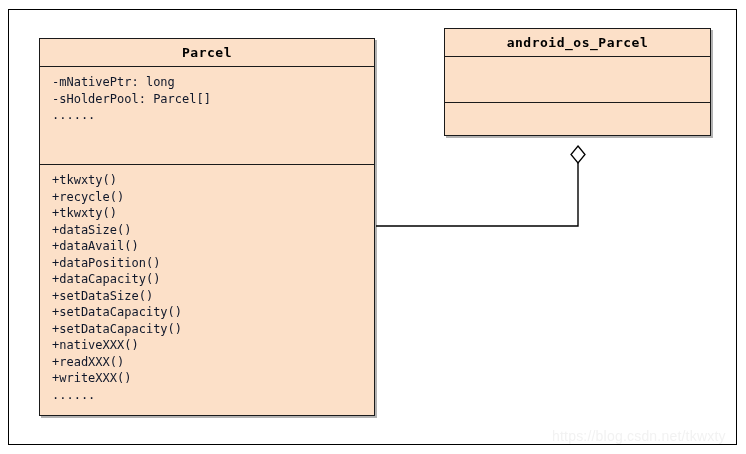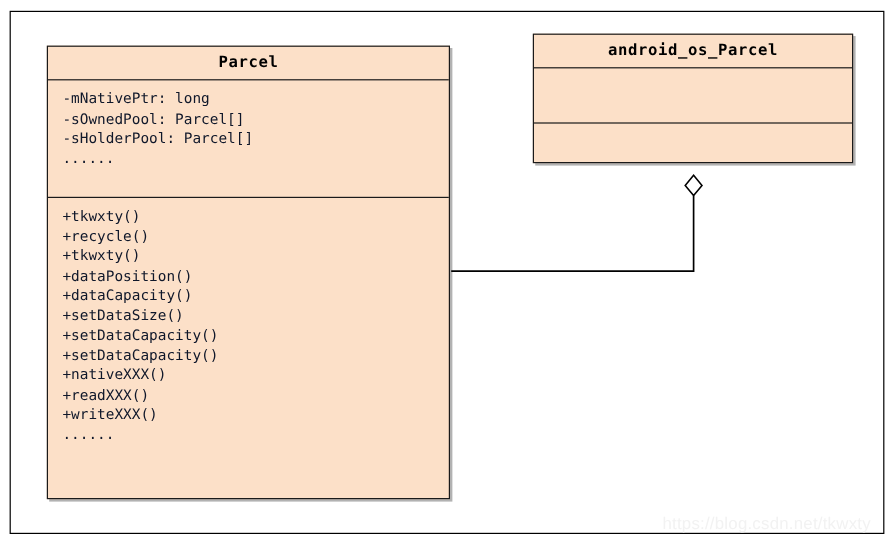--- a/index.html
+++ b/index.html
@@ -120,28 +120,29 @@
 <body>
 
 <div id="canvas">
 
   <div class="page-frame"></div>
 
   <div class="uml-class" id="class-parcel">
     <div class="uml-title">Parcel</div>
     <div class="uml-compartment divided" id="parcel-attributes">
       <div class="uml-line">-mNativePtr: long</div>
-      <div class="uml-line">-sOwnedPool: Parcel[]</div>
       <div class="uml-line">-sHolderPool: Parcel[]</div>
       <div class="uml-line">......</div>
     </div>
     <div class="uml-compartment" id="parcel-methods">
       <div class="uml-line">+tkwxty()</div>
       <div class="uml-line">+recycle()</div>
       <div class="uml-line">+tkwxty()</div>
+      <div class="uml-line">+dataSize()</div>
+      <div class="uml-line">+dataAvail()</div>
       <div class="uml-line">+dataPosition()</div>
       <div class="uml-line">+dataCapacity()</div>
       <div class="uml-line">+setDataSize()</div>
       <div class="uml-line">+setDataCapacity()</div>
       <div class="uml-line">+setDataCapacity()</div>
       <div class="uml-line">+nativeXXX()</div>
       <div class="uml-line">+readXXX()</div>
       <div class="uml-line">+writeXXX()</div>
       <div class="uml-line">......</div>
     </div>

